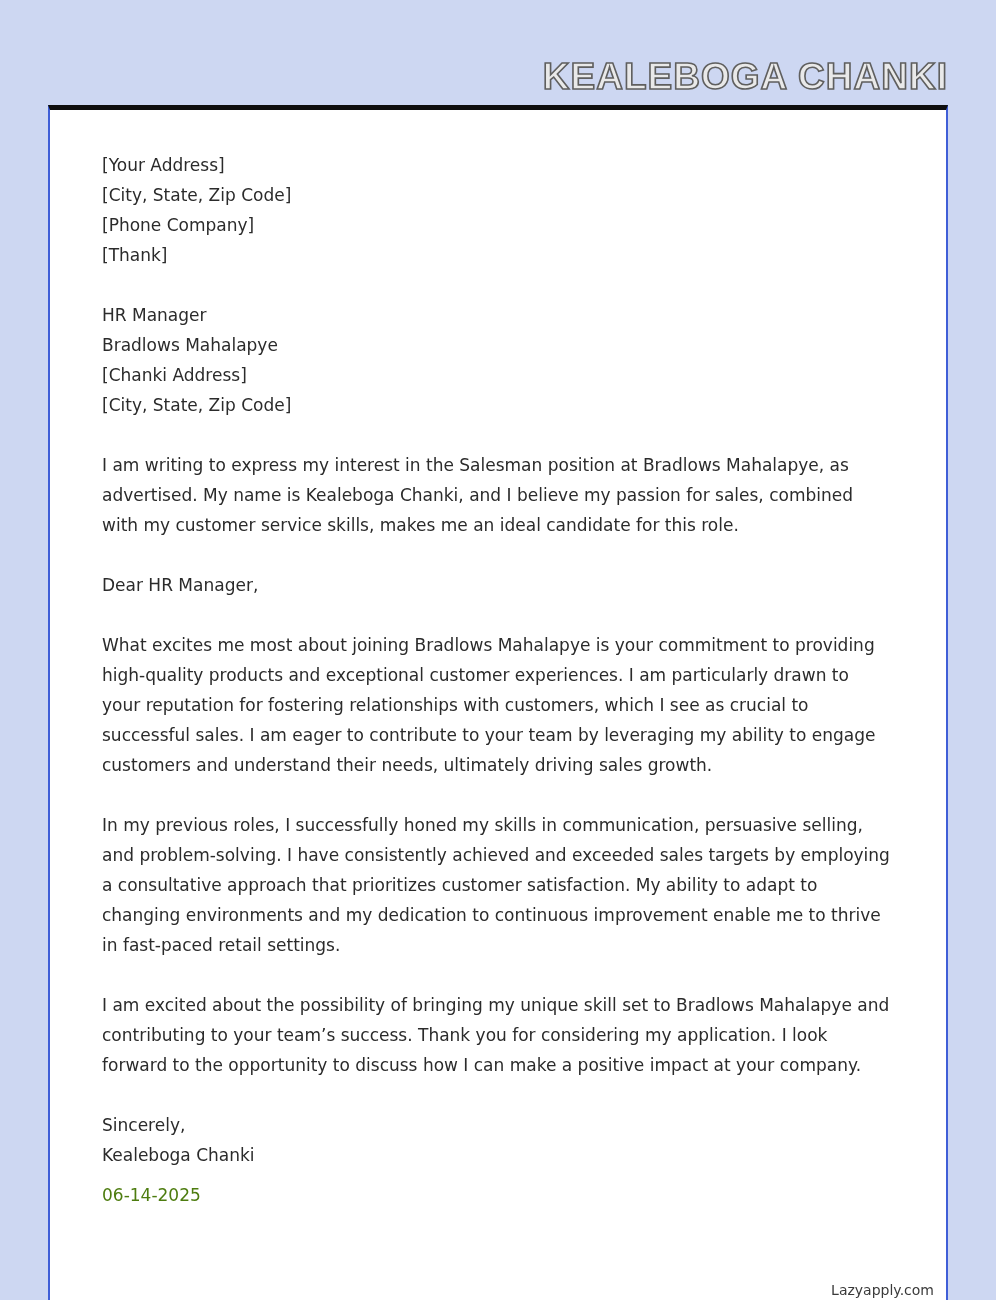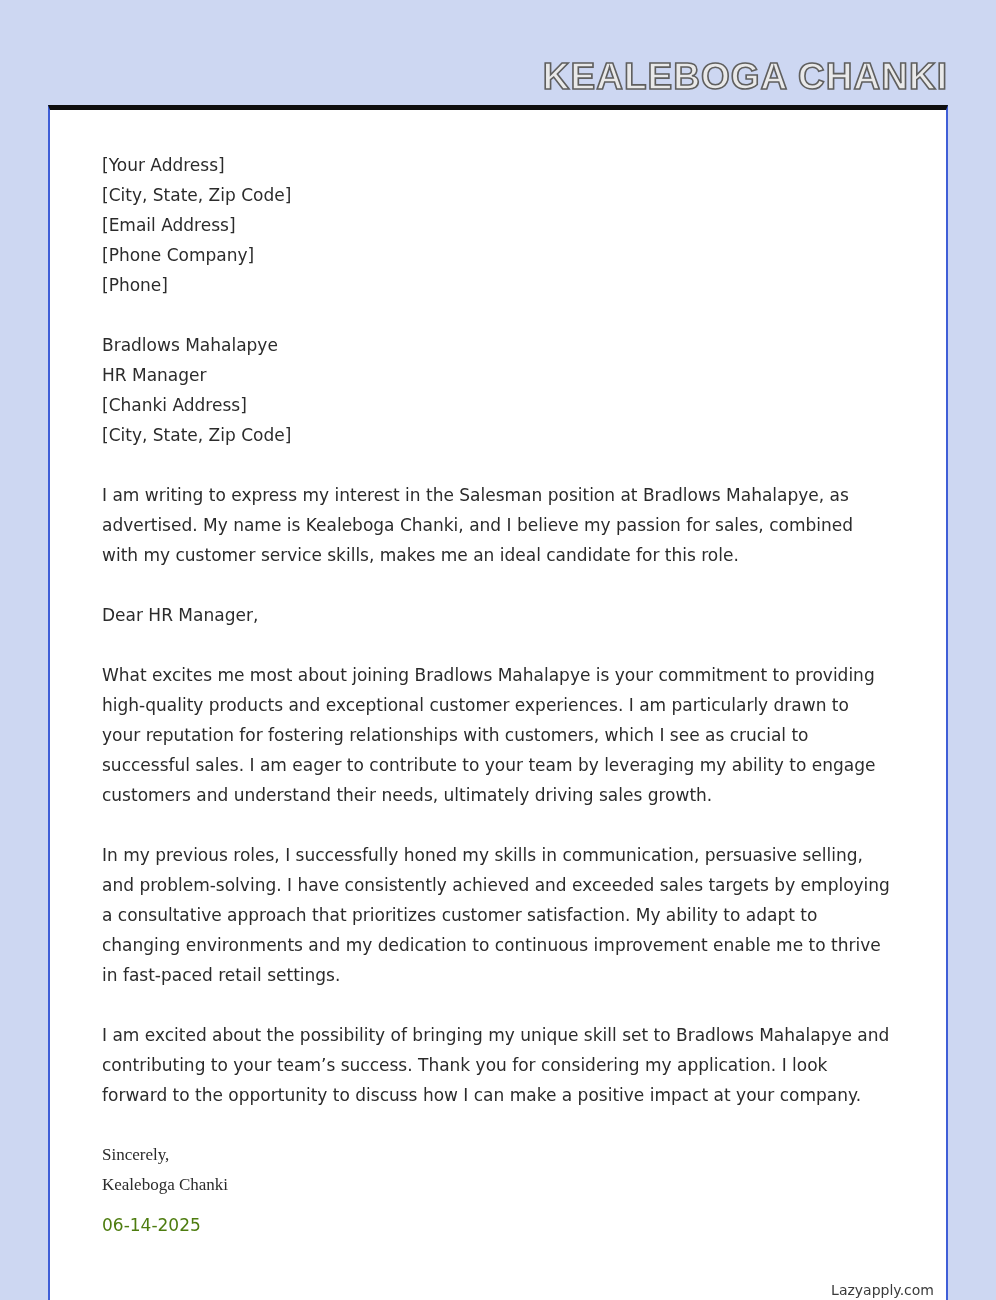--- a/index.html
+++ b/index.html
@@ -61,21 +61,20 @@
   .line { display: block; }
   p.para {
     margin: 0 0 30px 0;
   }
   .date-line {
     margin: 10px 0 0 0;
     color: #4d7c0f;
   }
   .closing-block {
     margin: 0;
-    font-family: Liberation Serif, serif;
   }
   .watermark {
     position: absolute;
     right: 12px;
     bottom: 16px;
     font-size: 14px;
     color: #3a3a3a;
   }
 </style>
 </head>
@@ -86,28 +85,27 @@
   <div class="masthead">
     <h1 class="applicant-name">KEALEBOGA CHANKI</h1>
   </div>
 
   <div class="page">
     <div class="content">
 
       <div class="block">
         <span class="line">[Your Address]</span>
         <span class="line">[City, State, Zip Code]</span>
-        <span class="line">[Email Address]</span>
         <span class="line">[Phone Company]</span>
-        <span class="line">[Phone]</span>
+        <span class="line">[Thank]</span>
       </div>
 
       <div class="block">
+        <span class="line">HR Manager</span>
         <span class="line">Bradlows Mahalapye</span>
-        <span class="line">HR Manager</span>
         <span class="line">[Chanki Address]</span>
         <span class="line">[City, State, Zip Code]</span>
       </div>
 
       <p class="para">I am writing to express my interest in the Salesman position at Bradlows Mahalapye, as advertised. My name is Kealeboga Chanki, and I believe my passion for sales, combined with my customer service skills, makes me an ideal candidate for this role.</p>
 
       <p class="para">Dear HR Manager,</p>
       <p class="para">What excites me most about joining Bradlows Mahalapye is your commitment to providing high-quality products and exceptional customer experiences. I am particularly drawn to your reputation for fostering relationships with customers, which I see as crucial to successful sales. I am eager to contribute to your team by leveraging my ability to engage customers and understand their needs, ultimately driving sales growth.</p>
       <p class="para">In my previous roles, I successfully honed my skills in communication, persuasive selling, and problem-solving. I have consistently achieved and exceeded sales targets by employing a consultative approach that prioritizes customer satisfaction. My ability to adapt to changing environments and my dedication to continuous improvement enable me to thrive in fast-paced retail settings.</p>
       <p class="para">I am excited about the possibility of bringing my unique skill set to Bradlows Mahalapye and contributing to your team’s success. Thank you for considering my application. I look forward to the opportunity to discuss how I can make a positive impact at your company.</p>

